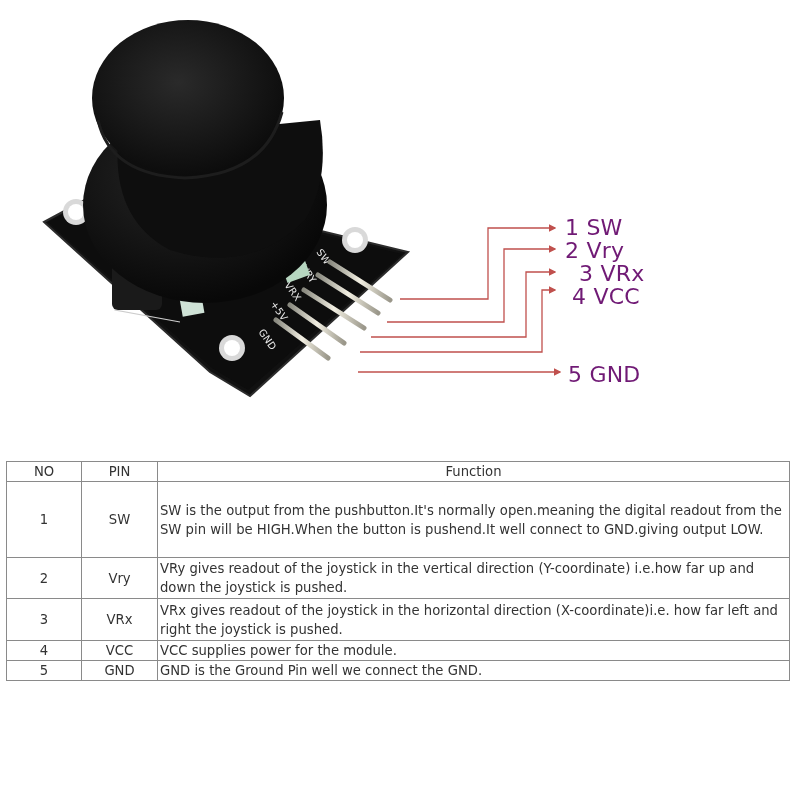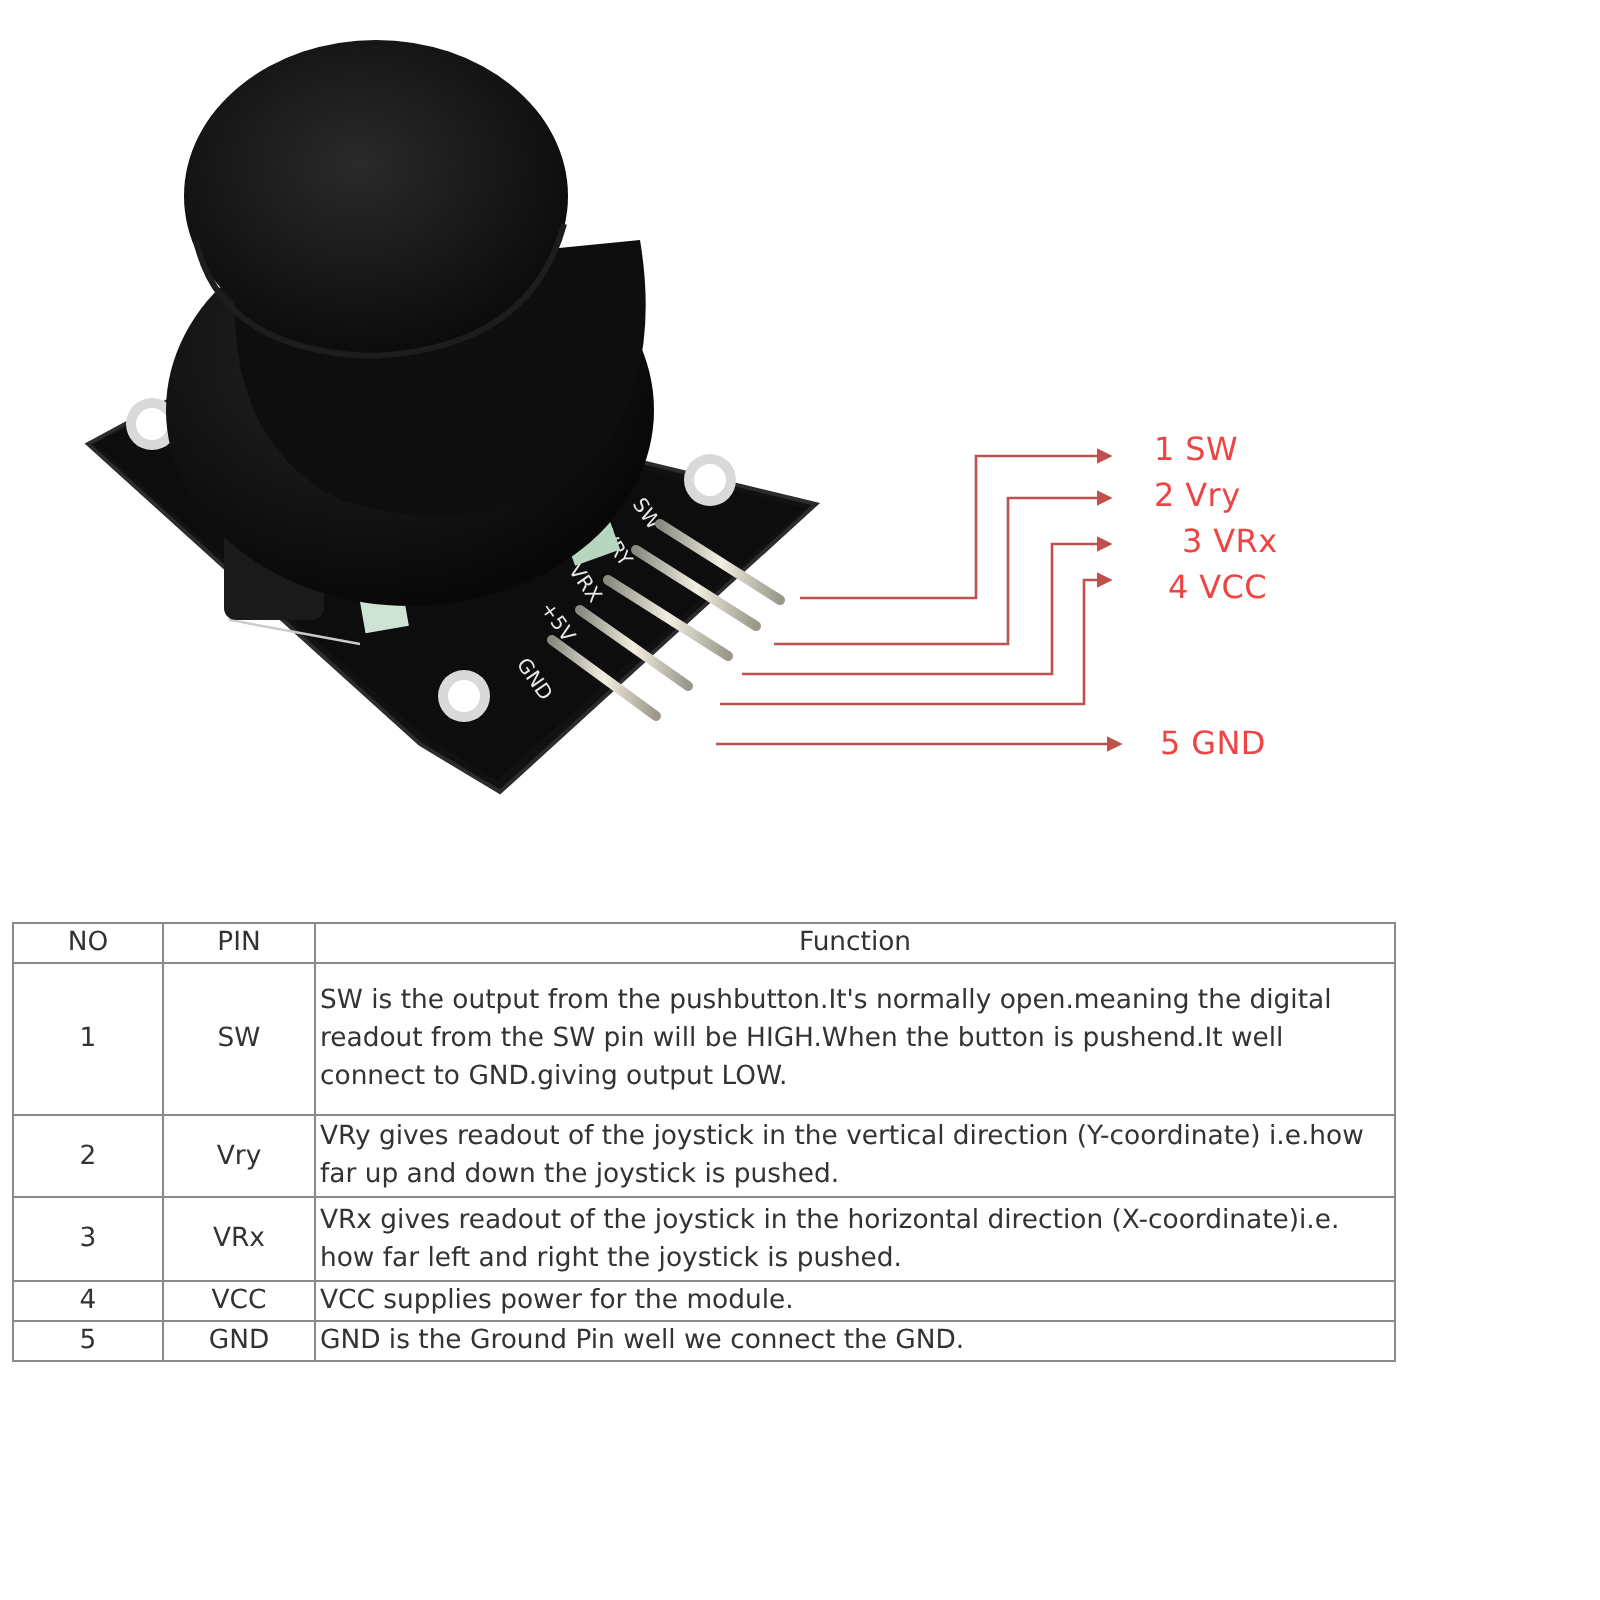--- a/index.html
+++ b/index.html
@@ -1,19 +1,19 @@
 <!DOCTYPE html>
 <html><head>
   <meta charset="utf-8">
   <style>
     html, body { margin: 0; padding: 0; background: #ffffff; }
     body { width: 800px; height: 800px; position: relative; overflow: hidden; font-family: "DejaVu Sans", sans-serif; color: #2a2a2a; }
     .figure { position: absolute; left: 0; top: 0; width: 800px; height: 420px; }
-    .label { position: absolute; font-size: 16px; color: #ef4444; white-space: nowrap; letter-spacing: 0.2px; margin-left: 12px; }
-    table.pins { position: absolute; left: 6px; top: 461px; width: 692px; border-collapse: collapse; font-size: 13.2px; color: #333; }
+    .label { position: absolute; font-size: 22px; color: #701a75; white-space: nowrap; letter-spacing: 0.2px; }
+    table.pins { position: absolute; left: 6px; top: 461px; width: 784px; border-collapse: collapse; font-size: 13.2px; color: #333; }
     table.pins td, table.pins th { border: 1px solid #8a8a8a; padding: 0 2px; font-weight: normal; line-height: 19px; }
     table.pins th { height: 19px; text-align: center; }
     table.pins td.c { text-align: center; }
     table.pins td.f { text-align: left; padding-left: 2px; }
     col.no { width: 75px; } col.pin { width: 76px; }
   </style>
 </head>
 <body>
 
 <div class="figure">

